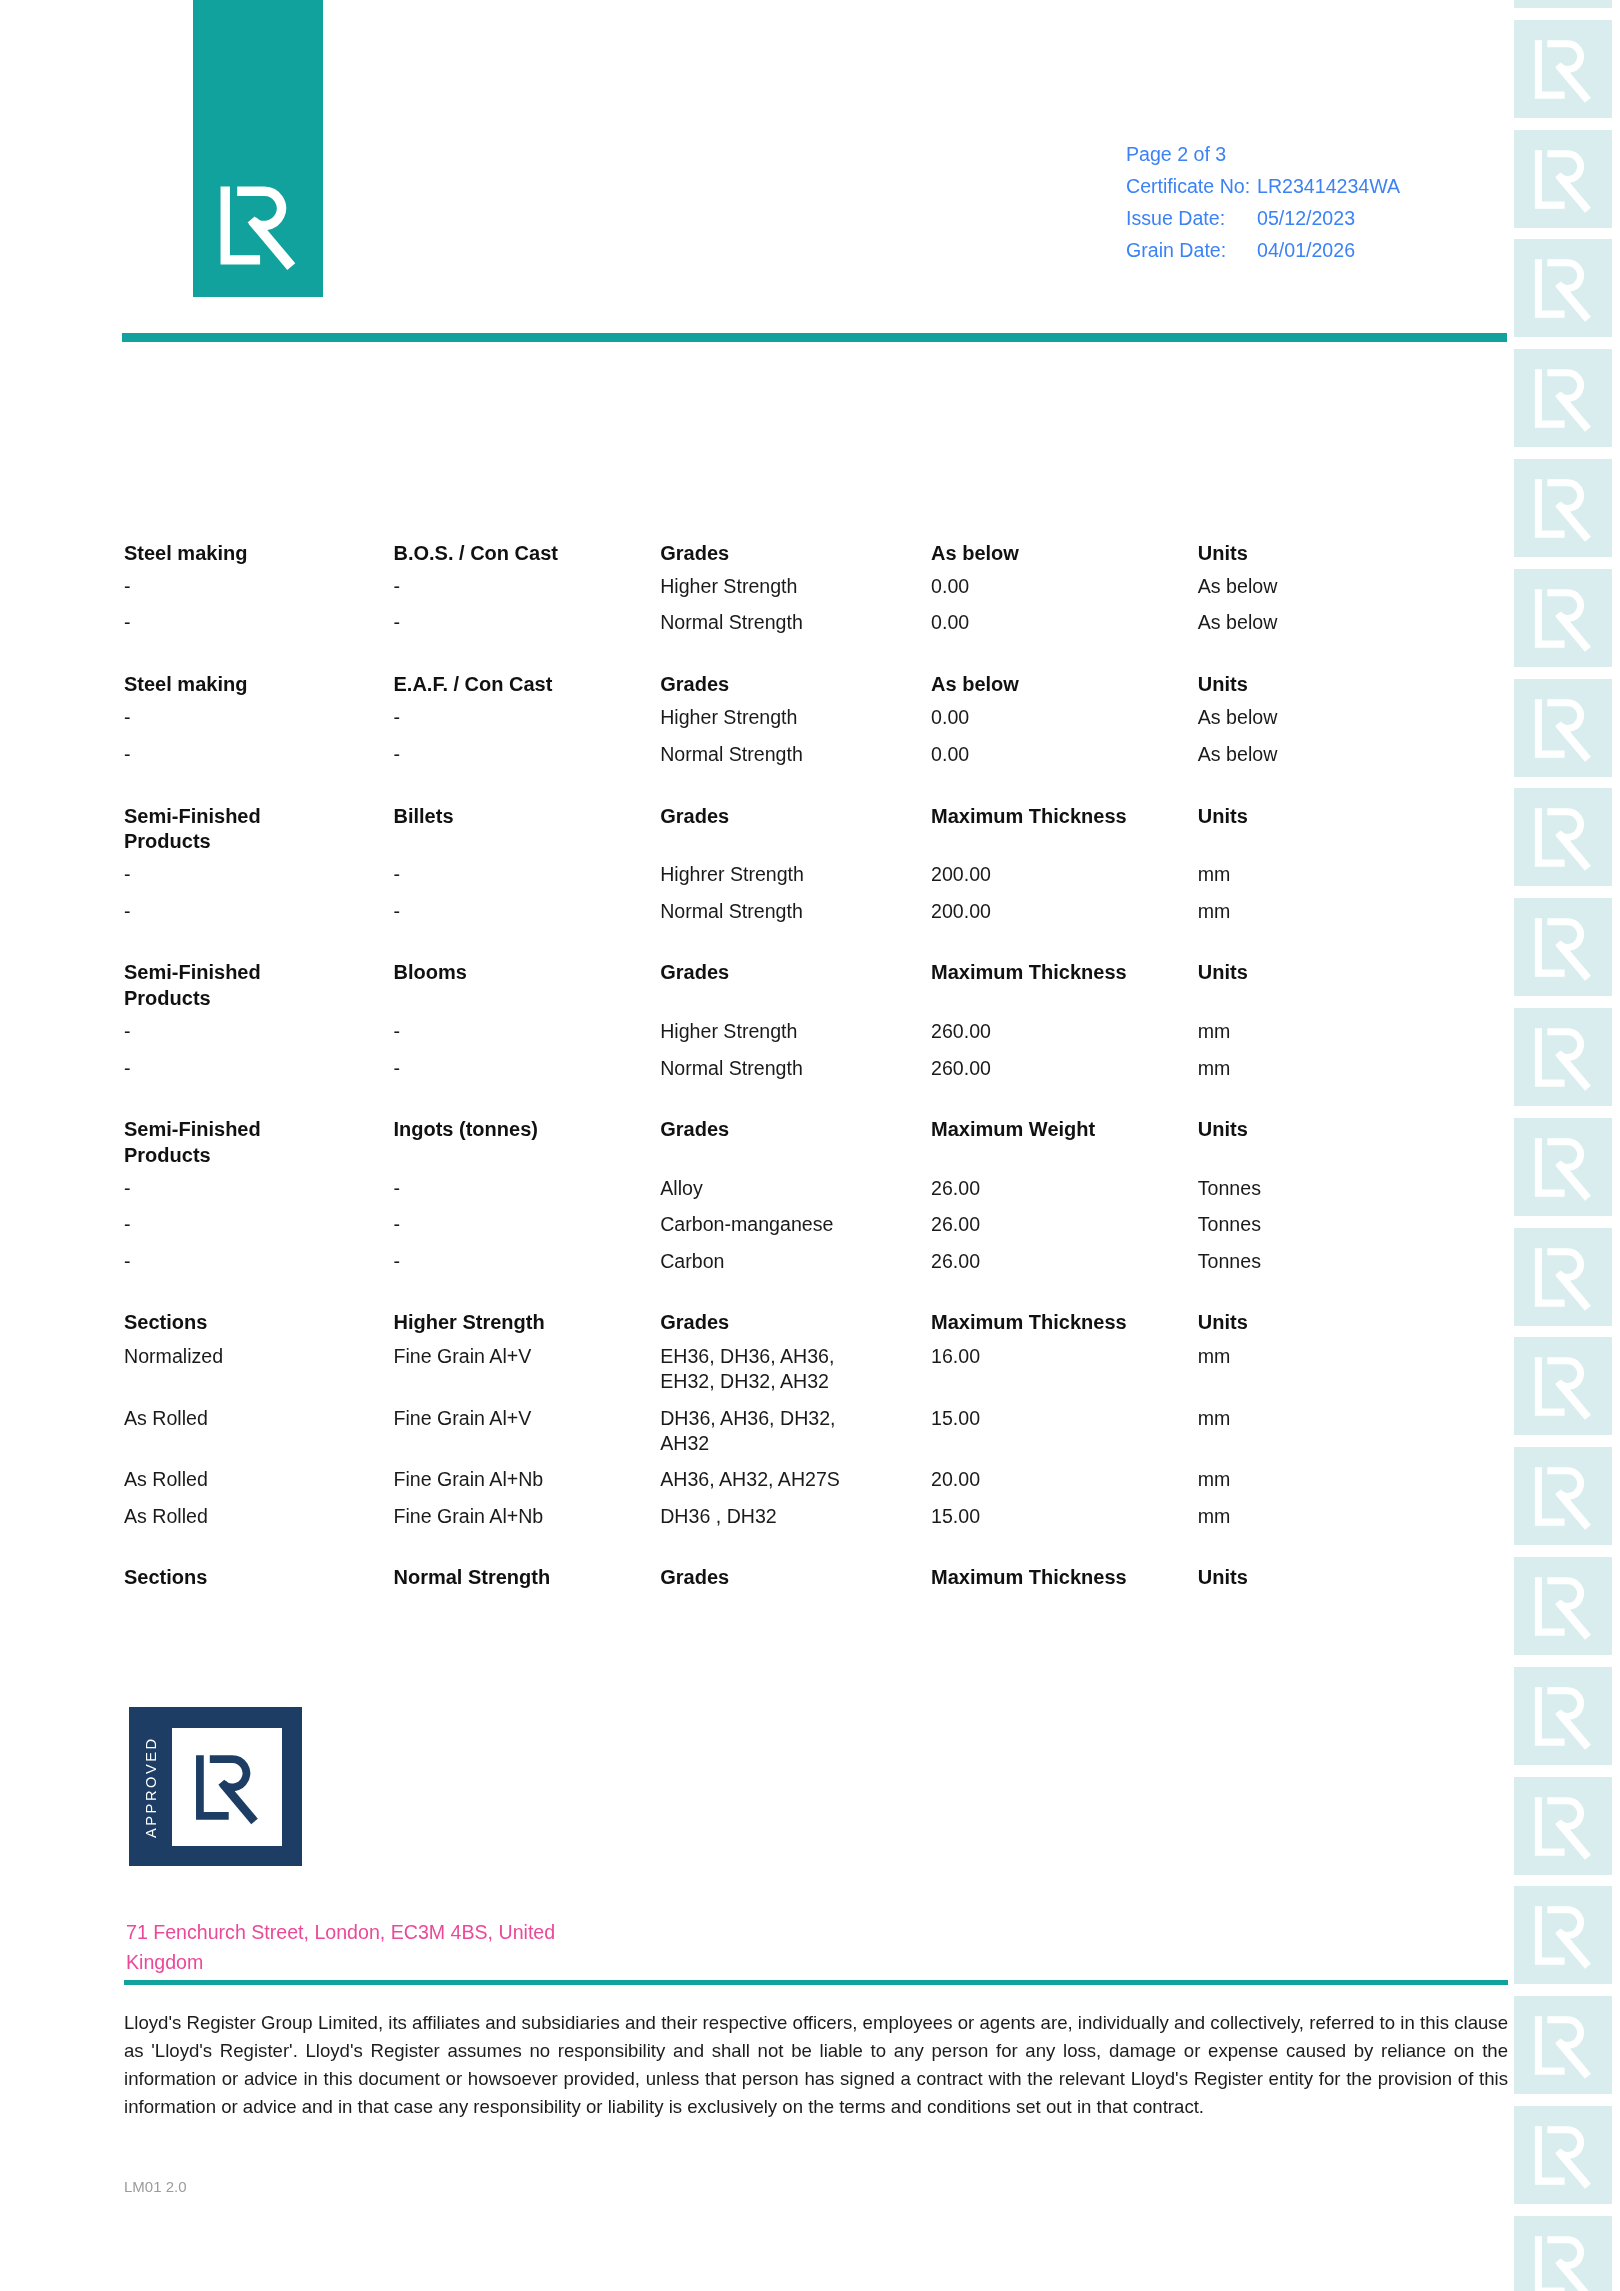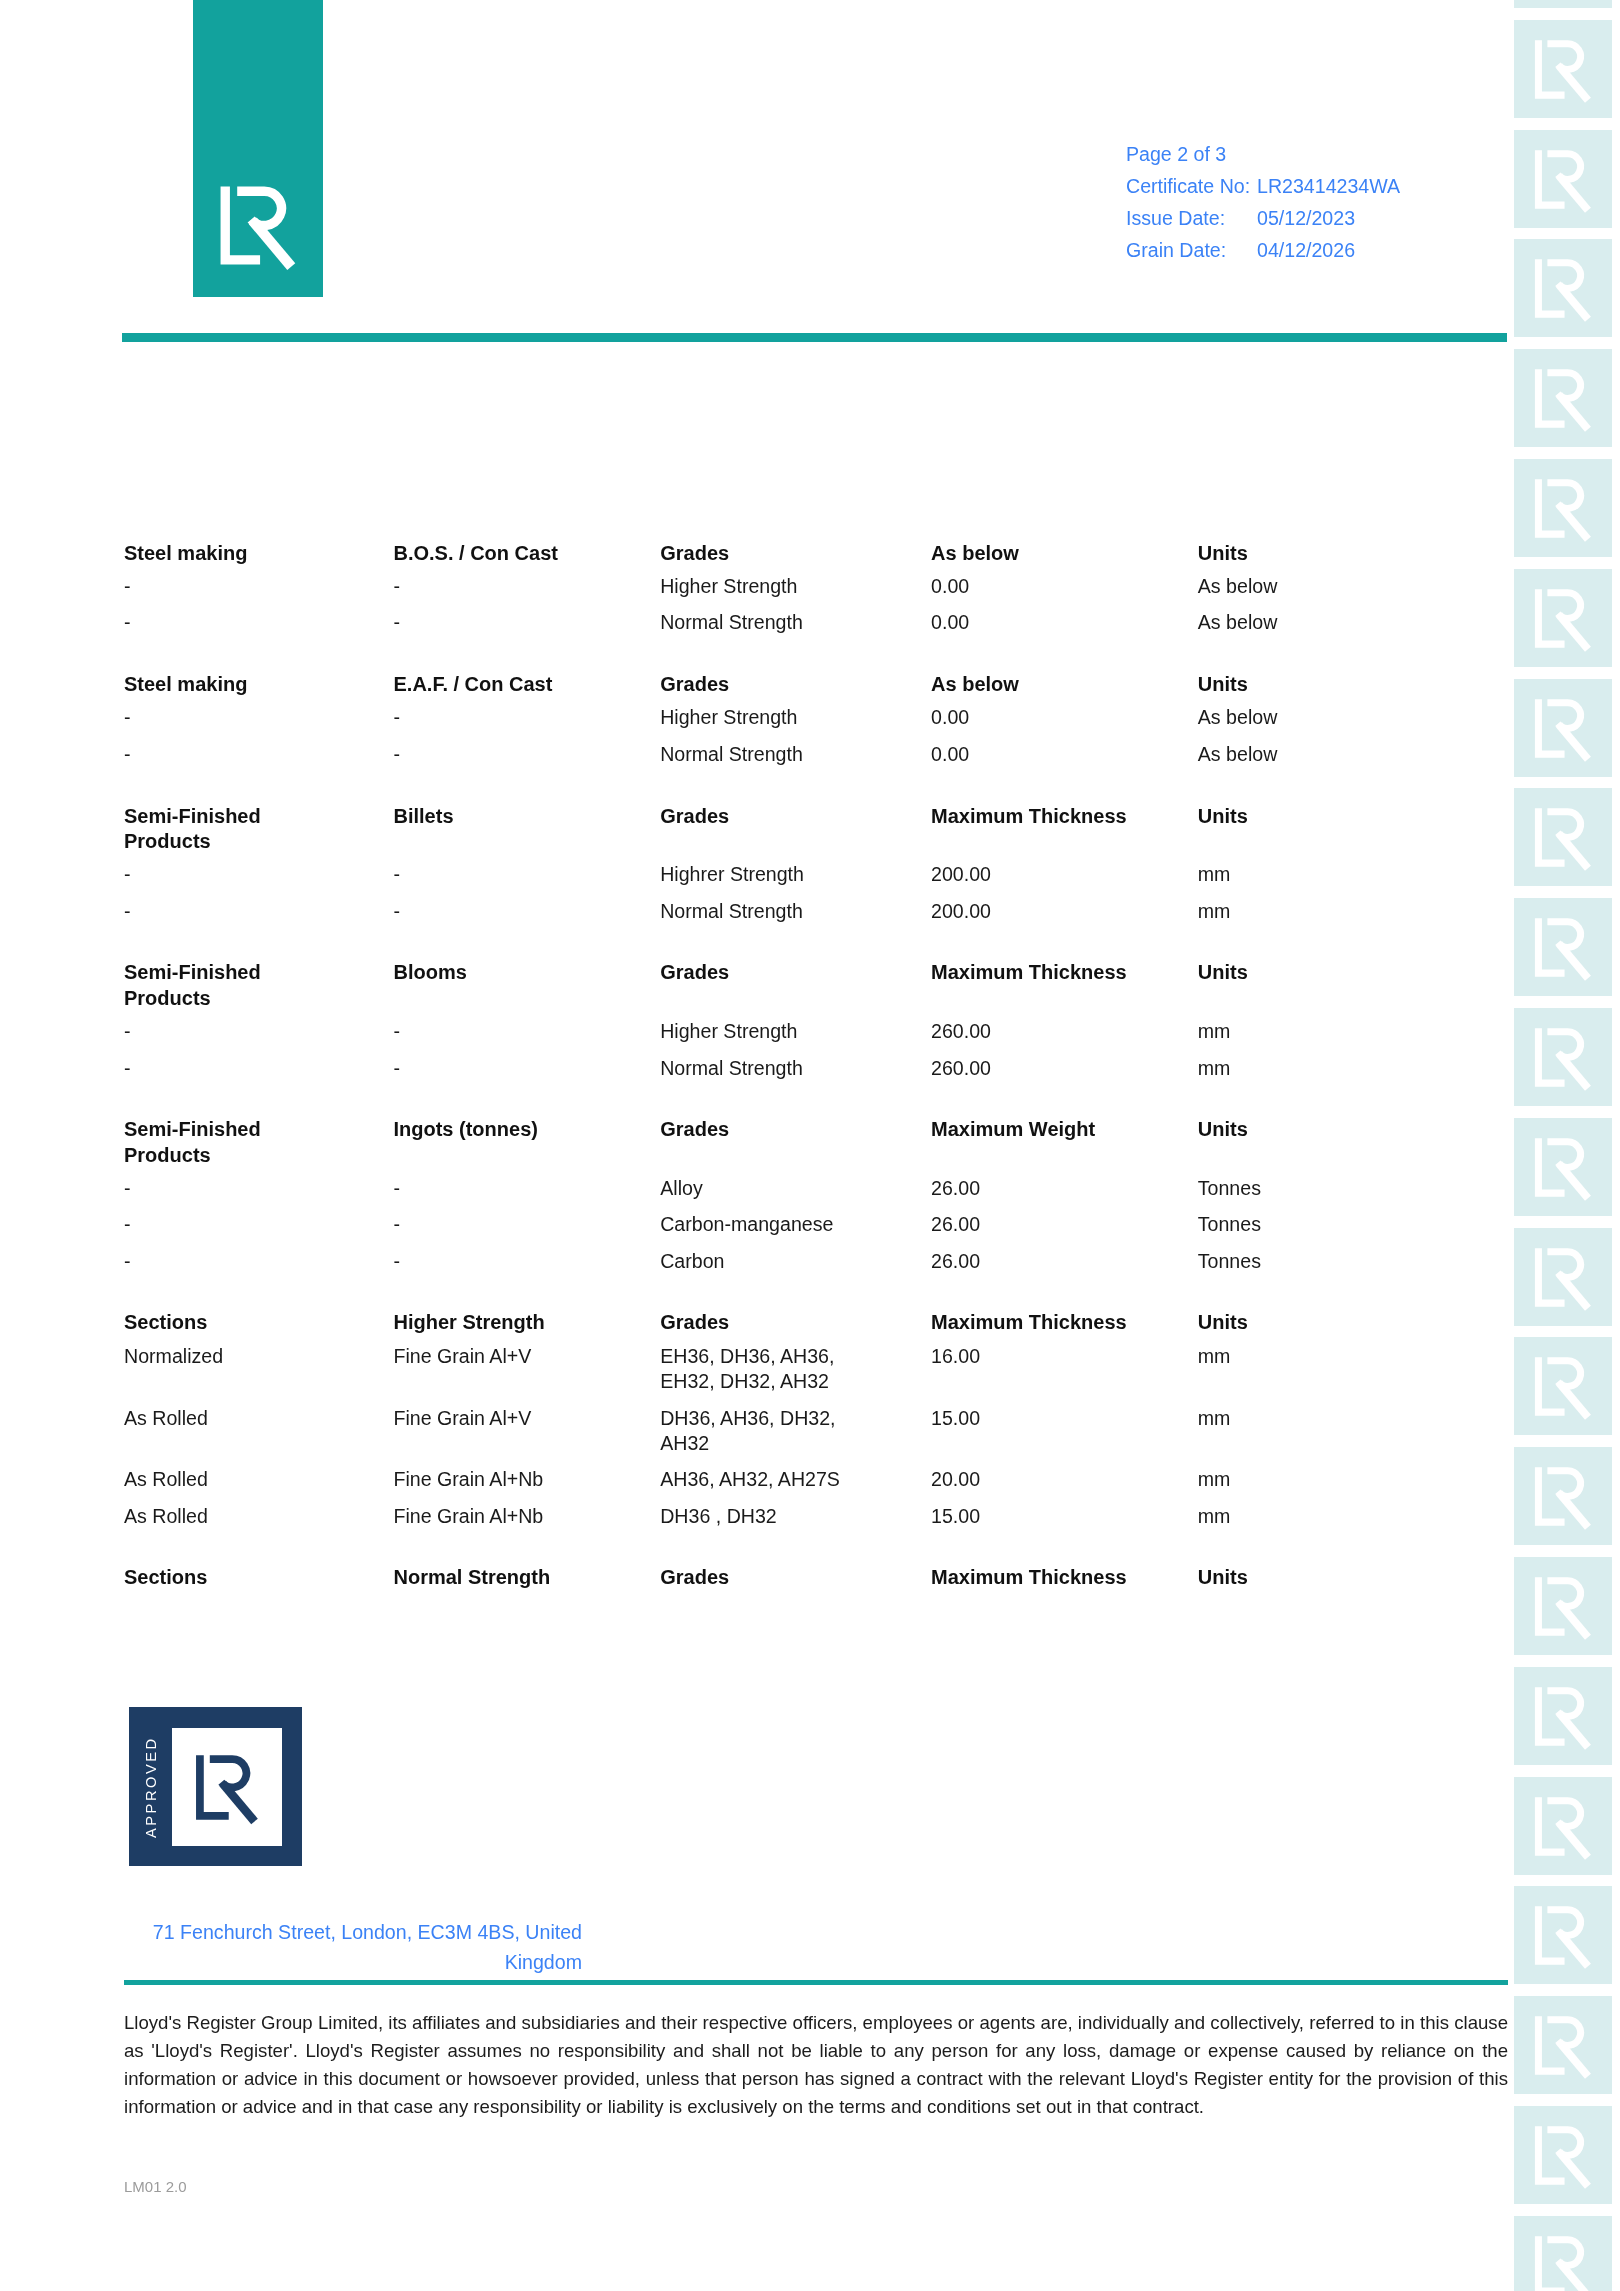--- a/index.html
+++ b/index.html
@@ -105,21 +105,21 @@
     position:absolute; left:43px; top:20.6px;
     width:110px; height:118px; background:#ffffff;
     display:flex; align-items:center; justify-content:center;
     color:var(--navy);
   }
   .badge-box svg{width:86px; height:86px; display:block;}
 
   
   .address{
     position:absolute; left:126px; top:1917px;
-    max-width:456px; font-size:19.6px; line-height:30px; color:#3b82f6;text-align:right;
+    max-width:456px; font-size:19.6px; line-height:30px; color:#ec4899;
   }
   .rule-bottom{
     position:absolute; left:124px; top:1980px;
     width:1384px; height:4.9px; background:var(--teal);
   }
   .legal{
     position:absolute; left:124px; top:2009px;
     width:1384px; font-size:18.6px; line-height:28px;
     text-align:justify; color:#1c1c1c;
   }
@@ -261,21 +261,21 @@
 
   <div class="meta-block">
     <div>Page 2 of 3</div>
     <div>
       <span class="meta-label">Certificate No:</span><span>LR23414234WA</span>
     </div>
     <div>
       <span class="meta-label">Issue Date:</span><span>05/12/2023</span>
     </div>
     <div>
-      <span class="meta-label">Grain Date:</span><span>04/12/2026</span>
+      <span class="meta-label">Grain Date:</span><span>04/01/2026</span>
     </div>
   </div>
 
   <div class="rule-top"></div>
 
 
   <main class="tables">
       <table class="spec-table">
         <colgroup>
           <col style="width: 19.5%;">

